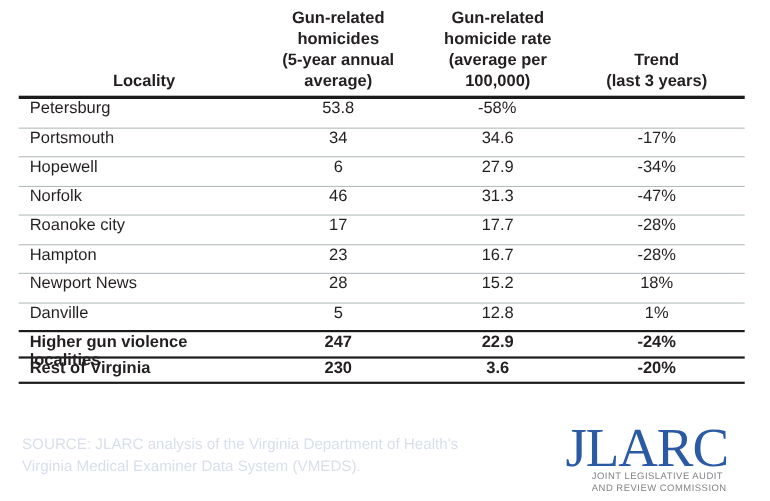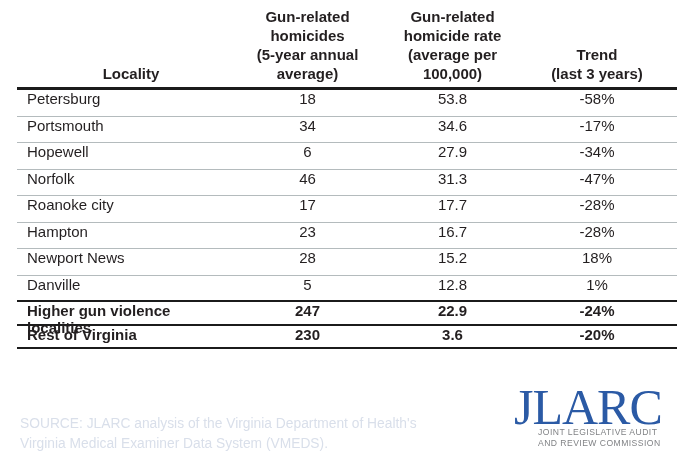--- a/index.html
+++ b/index.html
@@ -45,21 +45,21 @@
   .c-loc   { width: 218px; text-align: left; padding-left: 10px; }
   .c-hom   { width: 145px; text-align: center; }
   .c-rate  { width: 145px; text-align: center; }
   .c-trend { width: 152px; text-align: center; padding-right: 8px; }
   .pre { white-space: pre-line; text-align: center; }
 
   
   .source-note {
     position: absolute;
     left: 20px;
-    top: 414px;
+    top: 394px;
     width: 445px;
     font-size: 13.8px;
     line-height: 20px;
     color: #d9dfea;
   }
 
   
   .logo { position: absolute; top: 384px; right: 28px; width: 158px; }
   .logo-acronym {
     font-family: "Liberation Serif", serif;
@@ -94,21 +94,20 @@
       <div class="c-rate pre">Gun-related
 homicide rate
 (average per
 100,000)</div>
       <div class="c-trend pre">Trend
 (last 3 years)</div>
     </div>
 
     <div class="t-row">
       <div class="c-loc">Petersburg</div>
-      <div class="c-hom">18</div>
       <div class="c-rate">53.8</div>
       <div class="c-trend">-58%</div>
     </div>
     <div class="t-row">
       <div class="c-loc">Portsmouth</div>
       <div class="c-hom">34</div>
       <div class="c-rate">34.6</div>
       <div class="c-trend">-17%</div>
     </div>
     <div class="t-row">

